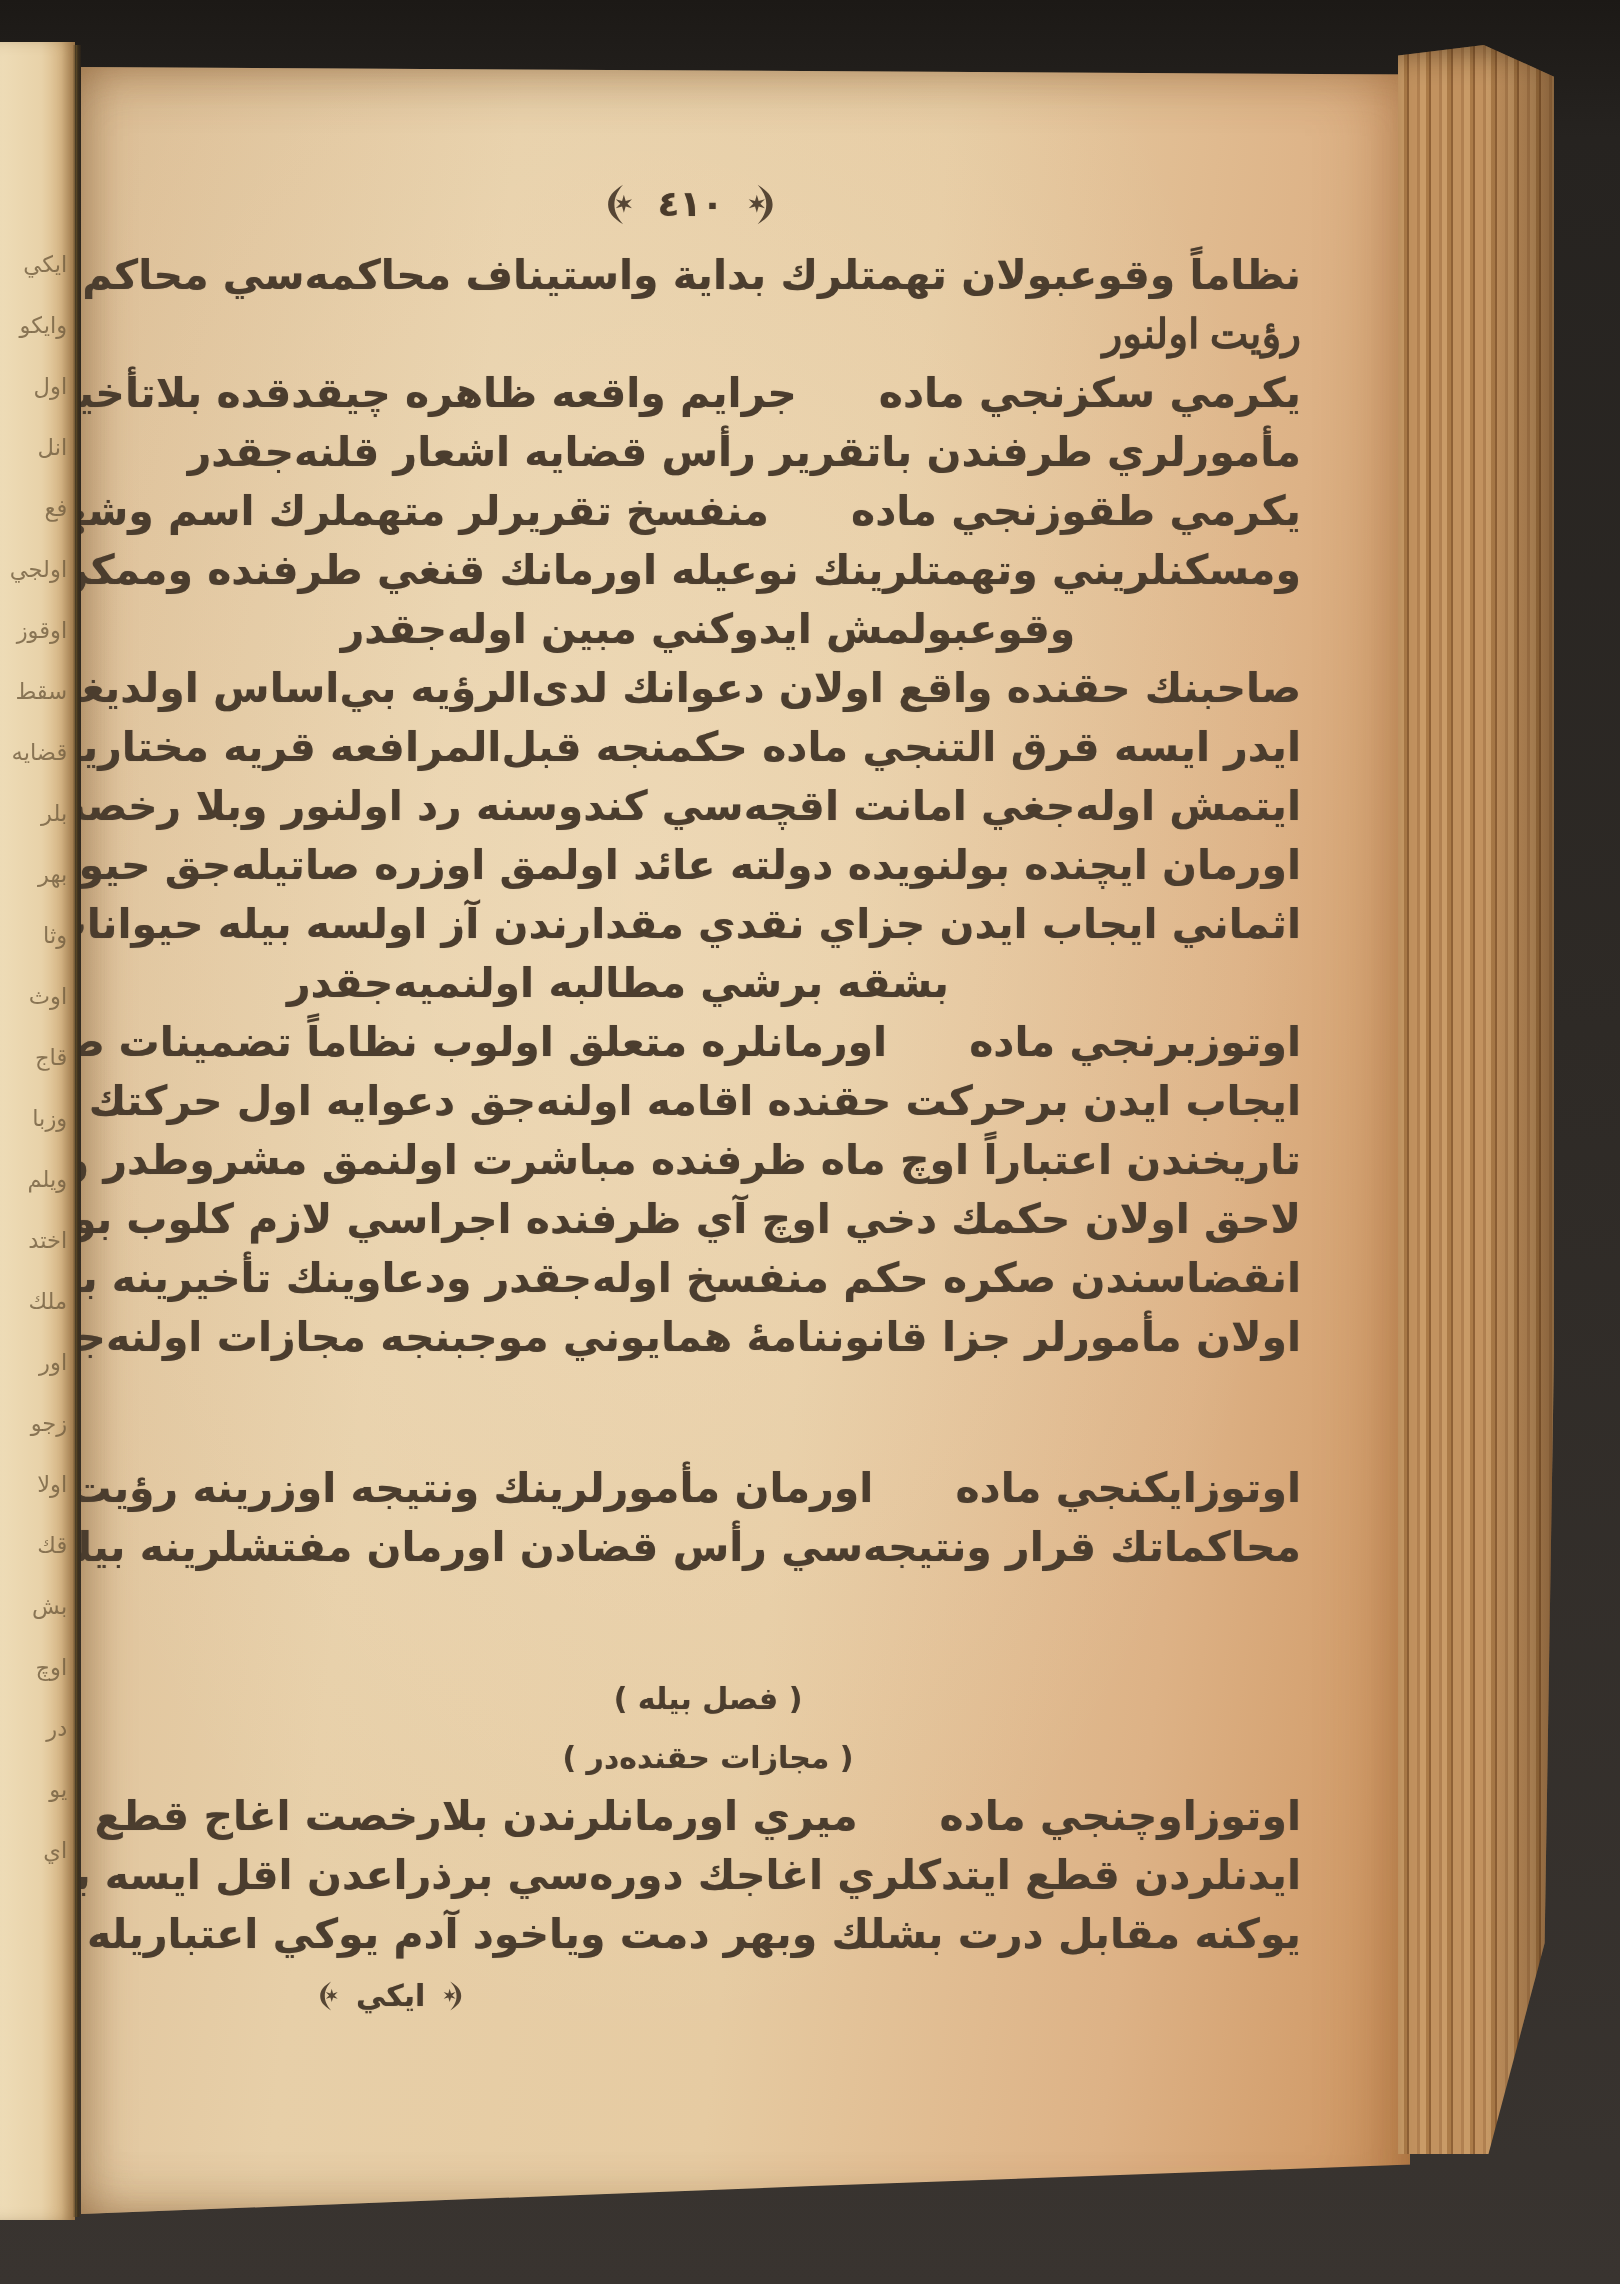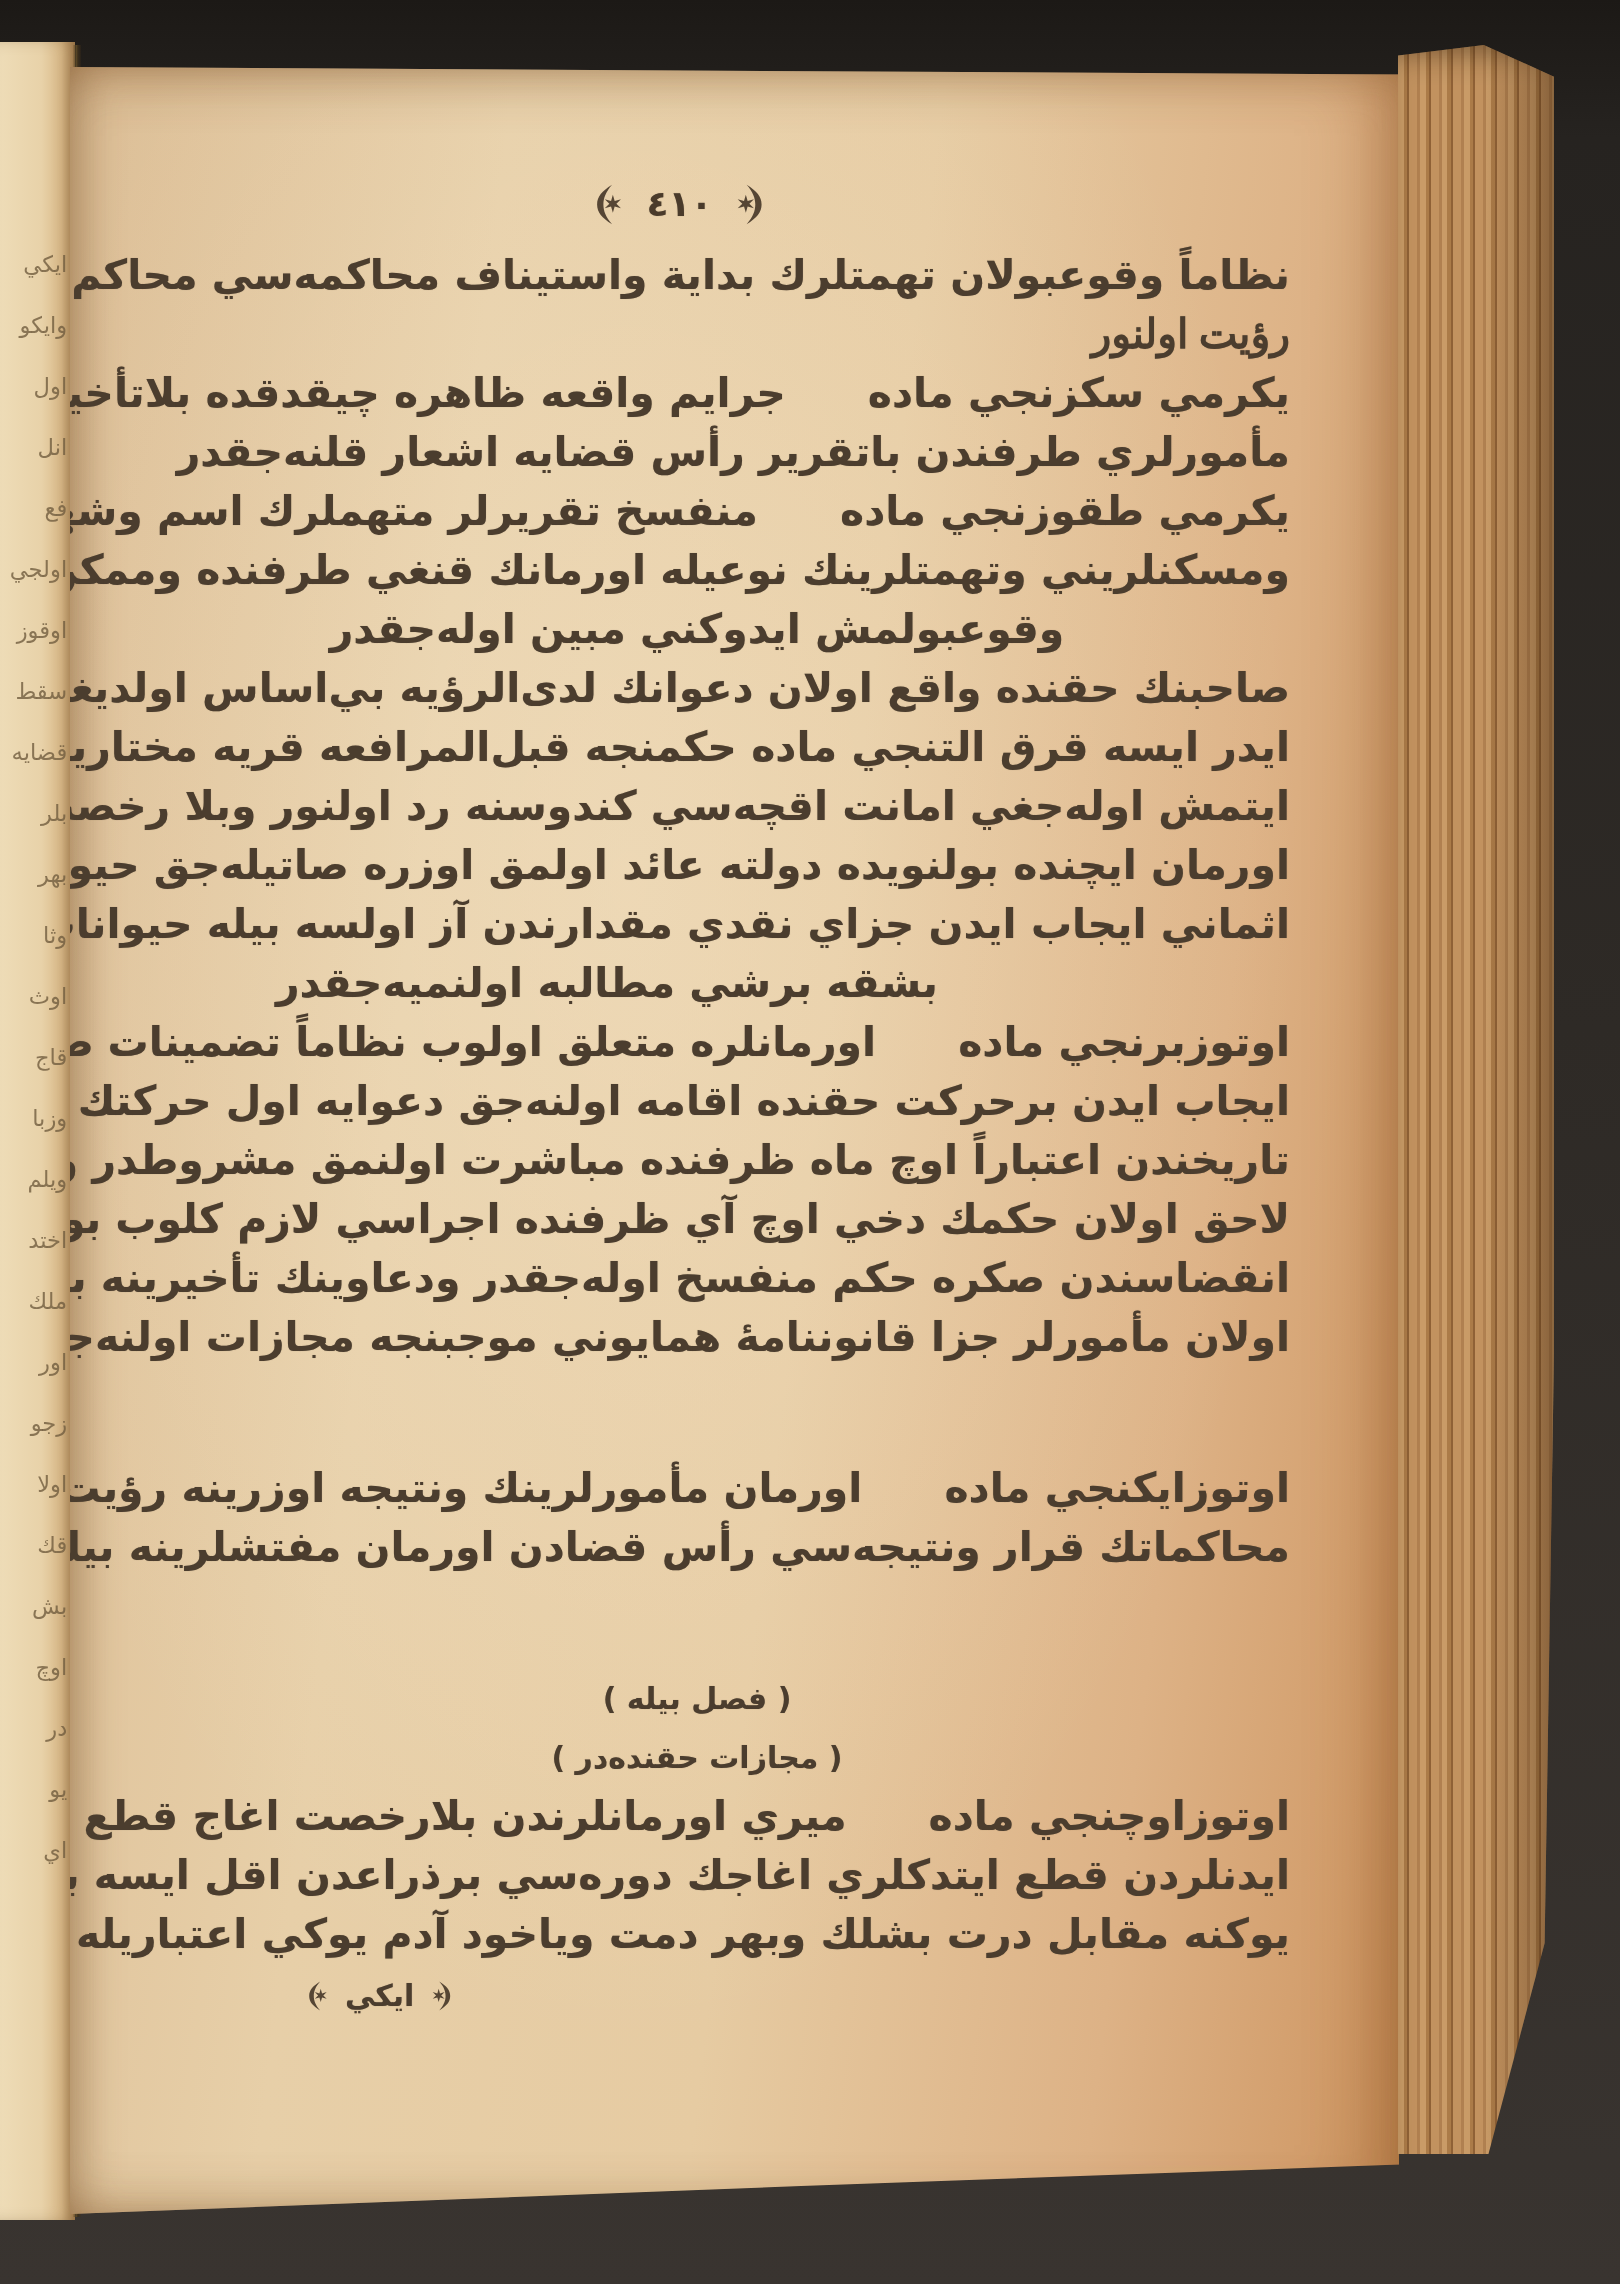--- a/index.html
+++ b/index.html
@@ -25,21 +25,21 @@
   }
 
   
   #gutter{
     position:absolute;left:73px;top:45px;width:7.8px;height:2172px;
     background:linear-gradient(90deg,rgba(60,45,25,.1),#584626 45%,#3c2f1c 60%,rgba(70,50,25,.2));
   }
 
   
   #page{
-    position:absolute;left:70px;top:67px;width:1329px;height:2147px;
+    position:absolute;left:81px;top:67px;width:1329px;height:2147px;
     background:
       radial-gradient(ellipse at 42% 38%,rgba(255,245,224,.28),rgba(255,255,255,0) 62%),
       linear-gradient(97deg,#dcbe96 0%,#e7cfa8 28%,#e6cba2 55%,#ddb286 80%,#d29d6b 94%,#c8905c 100%);
     box-shadow:
       inset 20px 0 47px -14px rgba(110,70,30,.4),
       inset -36px 0 70px -15.6px rgba(140,80,30,.4),
       inset 0 26.5px 55px -19px rgba(120,80,40,.28),
       inset 0 -23.4px 55px -20px rgba(120,80,40,.22);
     clip-path:polygon(0 0,100% 0.35%,100% 97.7%,55% 98.7%,0 100%);
     overflow:hidden;

